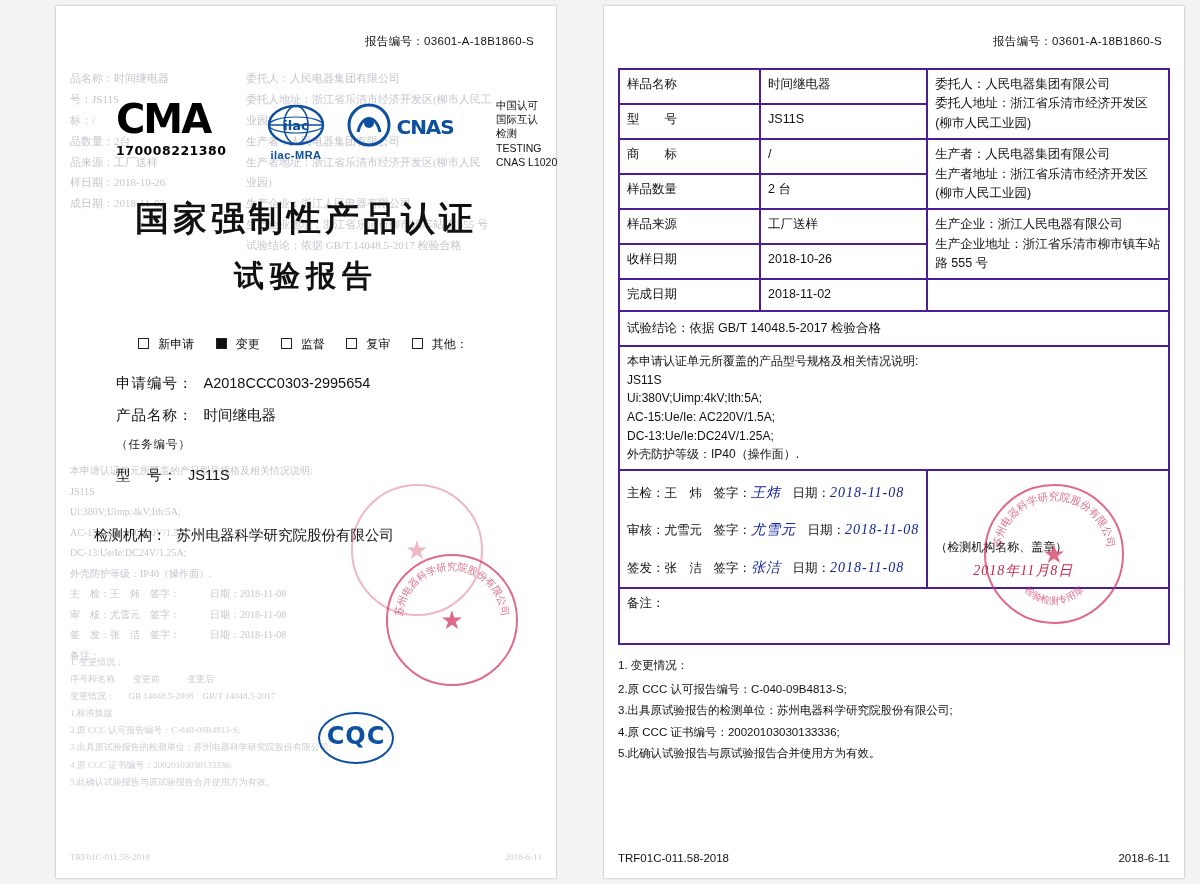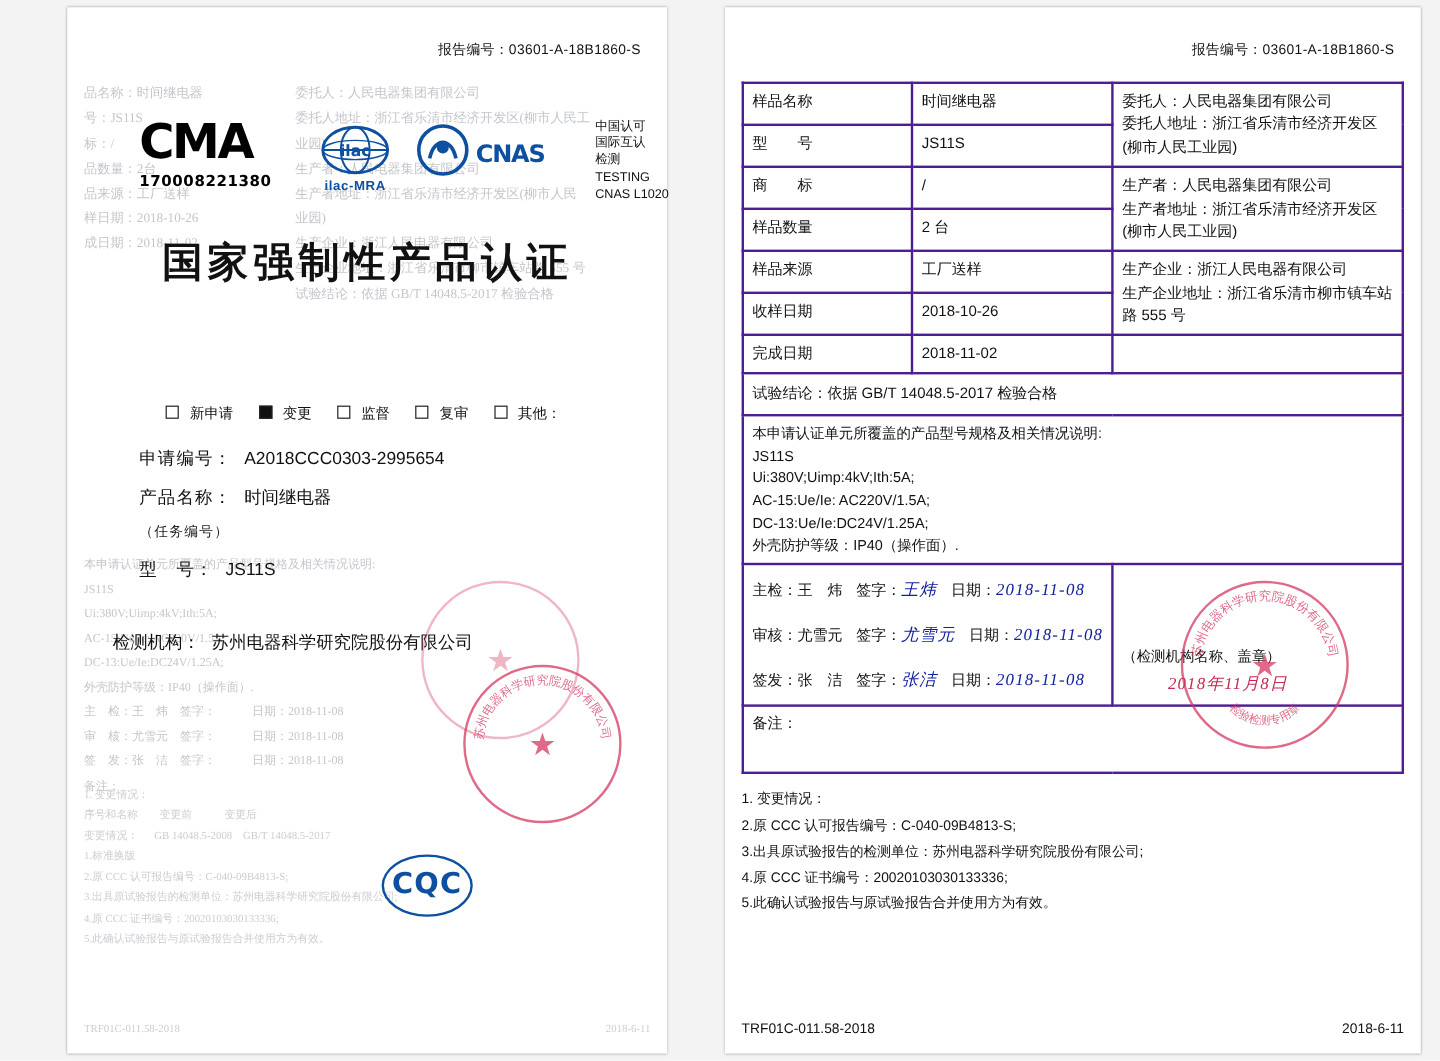--- a/index.html
+++ b/index.html
@@ -221,20 +221,21 @@
         <span class="word">CNAS</span>
         <div class="cnas-txt">中国认可
 国际互认
 检测
 TESTING
 CNAS L1020</div>
       </div>
     </div>
 
     <div class="title-main">国家强制性产品认证</div>
+    <div class="title-sub">试验报告</div>
 
     <div class="checkrow">
       <span><i class="box"></i><span>新申请</span></span>
       <span><i class="box filled"></i><span>变更</span></span>
       <span><i class="box"></i><span>监督</span></span>
       <span><i class="box"></i><span>复审</span></span>
       <span><i class="box"></i><span>其他：</span></span>
     </div>
 
     <div class="fields">

